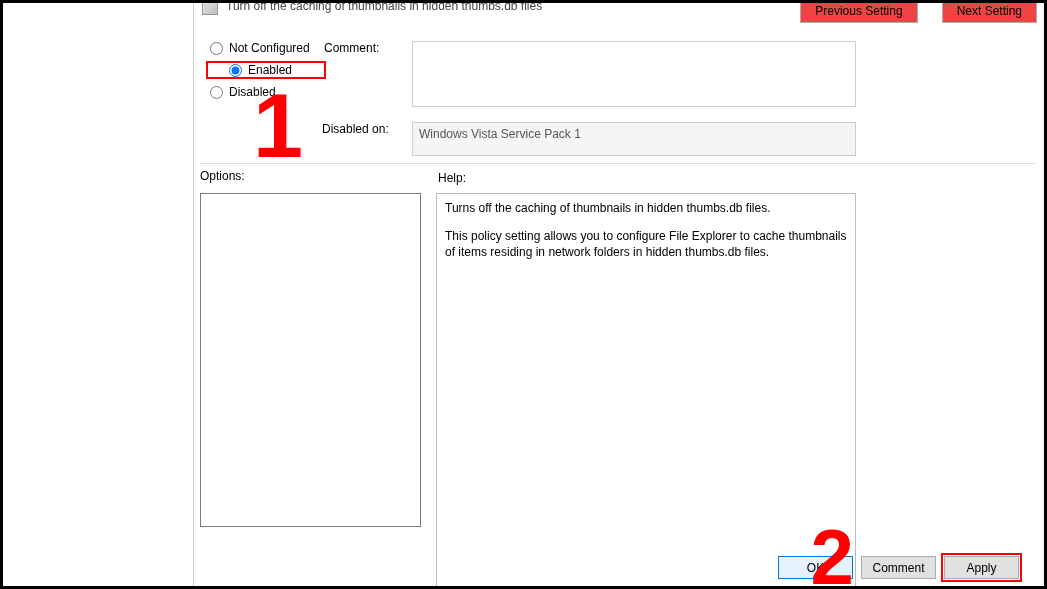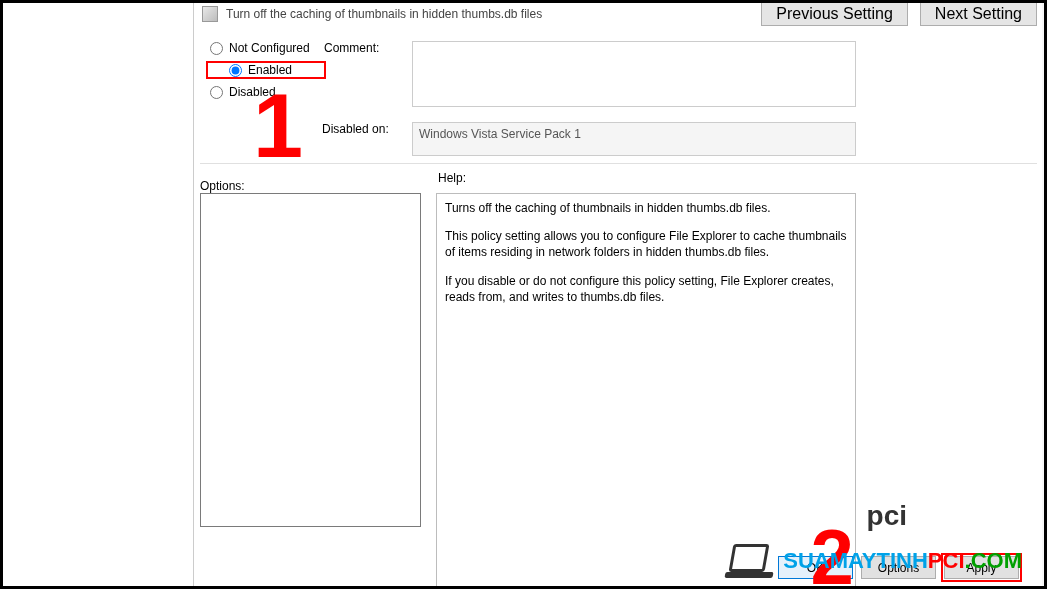--- a/index.html
+++ b/index.html
@@ -35,45 +35,44 @@
     height: 589px;
     background: #f7f7f7;
   }
   .header-row {
     position: absolute;
     top: -4px;
     left: 8px;
     right: 12px;
     height: 30px;
     display: flex;
-    align-items: center;
   }
   .policy-icon {
     width: 16px; height: 16px;
     background: linear-gradient(135deg,#e8e8e8,#bcbcbc);
     border: 1px solid #999;
     margin-right: 8px;
     flex-shrink: 0;
   }
   .policy-title {
     flex: 1;
     font-size: 12px;
     color: #444;
     white-space: nowrap;
     overflow: hidden;
     text-overflow: clip;
   }
   .nav-btn {
     height: 24px;
     padding: 0 14px;
     border: 1px solid #adadad;
-    background: #e5e5e5;
-    font-size: 16px;
+    background: #ef4444;
+    font-size: 12px;
     color: #000;
-    margin-left: 12px;
+    margin-left: 24px;
     cursor: pointer;
   }
 
   
   .radio-col {
     position: absolute;
     left: 12px;
     top: 36px;
     width: 120px;
   }
@@ -128,21 +127,21 @@
 
   
   .sep {
     position: absolute;
     left: 6px; right: 12px;
     top: 160px;
     height: 1px;
     background: #e0e0e0;
   }
 
-  .lbl-options { left: 6px; top: 176px; }
+  .lbl-options { left: 6px; top: 166px; }
   .lbl-help { left: 244px; top: 168px; }
 
   .options-box {
     position: absolute;
     left: 6px;
     top: 190px;
     width: 221px;
     height: 334px;
     border: 1px solid #7a7a7a;
     background: #fff;
@@ -280,33 +279,27 @@
     <div class="sep"></div>
 
     <div class="label lbl-options">Options:</div>
     <div class="label lbl-help">Help:</div>
 
     <div class="options-box"></div>
 
     <div class="help-box">
       <p>Turns off the caching of thumbnails in hidden thumbs.db files.</p>
       <p>This policy setting allows you to configure File Explorer to cache thumbnails of items residing in network folders in hidden thumbs.db files.</p>
-      <p>If you disable or do not configure this policy setting, File Explorer creates, reads from, and writes to thumbs.db files.</p>
     </div>
 
     <div class="btn-row">
       <button class="btn btn-default">OK</button>
-      <button class="btn">Options</button>
+      <button class="btn">Comment</button>
       <button class="btn apply-hl">Apply</button>
     </div>
 
     <div class="right-edge"></div>
   </div>
 
   <div class="anno anno1">1</div>
   <div class="anno anno2">2</div>
 
-  <div class="wm">
-    <span class="pci">pci</span>
-    <span class="wm-laptop"></span>
-    <span class="tx1">SUAMAYTINH</span><span class="tx2">PCI</span><span class="tx3">.COM</span>
-  </div>
 </div>
 
 </body></html>

